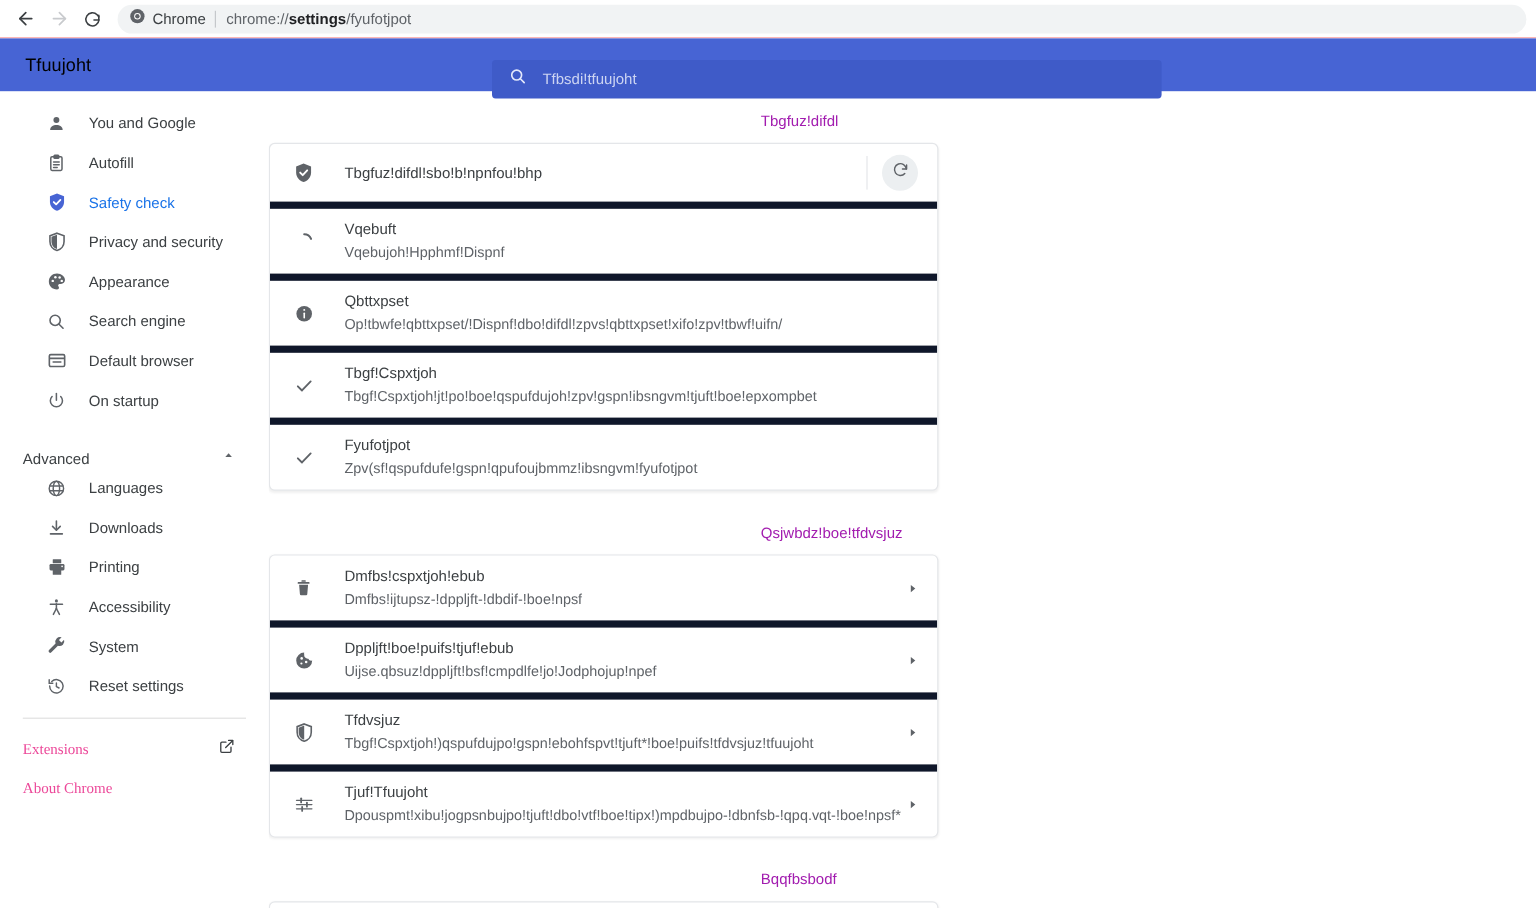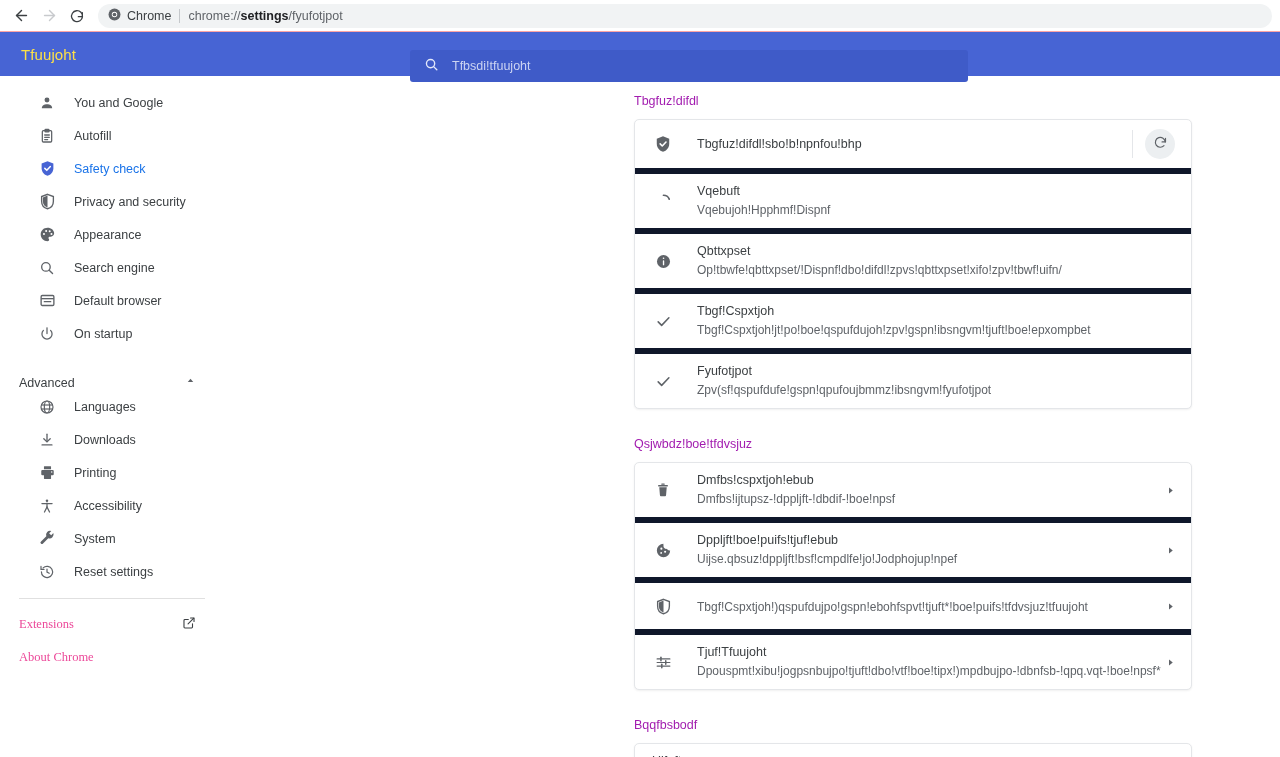--- a/index.html
+++ b/index.html
@@ -70,21 +70,21 @@
 
   
   .settings-header {
     height: 44px;
     background: #4764d4;
     display: flex;
     align-items: center;
     position: relative;
   }
   .settings-title {
-    color: #fde047;
+    color: #000000;
     font-size: 15px;
     font-weight: 500;
     margin-left: 21px;
     letter-spacing: 0.1px;
   }
   .search-box {
     position: absolute;
     left: 410px;
     top: 18px;
     width: 558px;
@@ -190,21 +190,20 @@
   .section-title {
     font-size: 12.5px;
     color: #a21caf;
     margin-left: 410px;
     margin-bottom: 11px;
     font-weight: 400;
   }
   .section-title.gap { margin-top: 28px; }
 
   .card {
-    margin-left: 410px;
     width: 558px;
     background: #ffffff;
     border: 1px solid #e4e6e9;
     border-radius: 5px;
     box-shadow: 0 1px 2px rgba(60,64,67,0.08);
     overflow: hidden;
   }
 
   .row {
     display: flex;
@@ -638,20 +637,21 @@
       </div>
 
       <div class="row">
         <span class="row-ico">
           <svg width="17" height="17" viewBox="0 0 24 24">
               <path d="M12 1.8 20.3 5v6.6c0 5.2-3.5 9.4-8.3 10.6C7.2 21 3.7 16.8 3.7 11.6V5z" fill="none" stroke="currentColor" stroke-width="1.9"></path>
               <path d="M12 3.6v16.8C8 19.3 5.5 15.9 5.5 11.6V6.2z" fill="currentColor"></path>
             </svg>
         </span>
         <div class="row-text">
+          <div class="row-title">Tfdvsjuz</div>
           <div class="row-sub">Tbgf!Cspxtjoh!)qspufdujpo!gspn!ebohfspvt!tjuft*!boe!puifs!tfdvsjuz!tfuujoht</div>
         </div>
         <span class="chevron-right">
           <svg width="9" height="9" viewBox="0 0 24 24" fill="#5f6368">
               <polygon points="8,4 18,12 8,20"></polygon>
             </svg>
         </span>
       </div>
 
       <div class="row">

